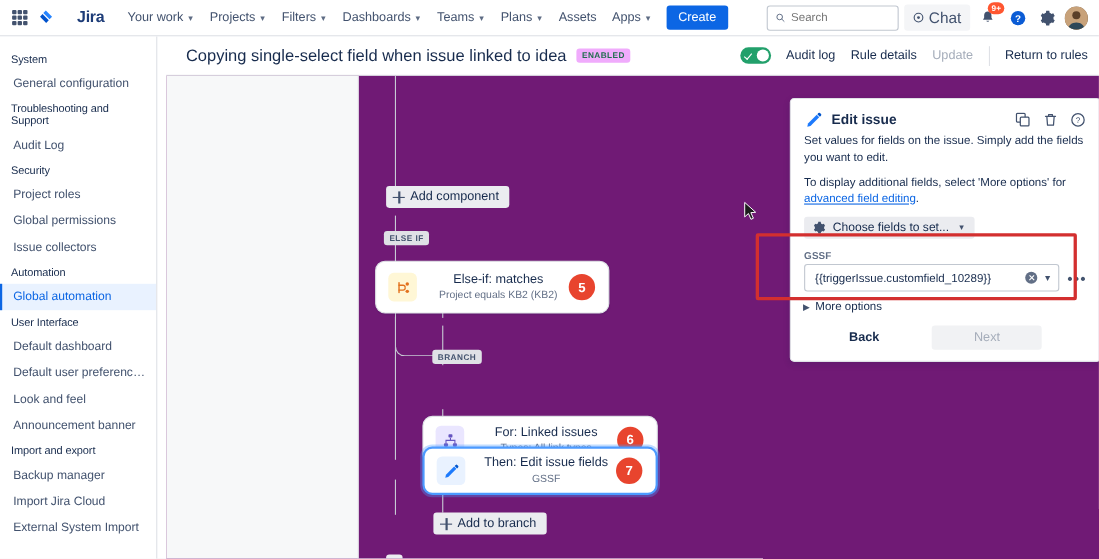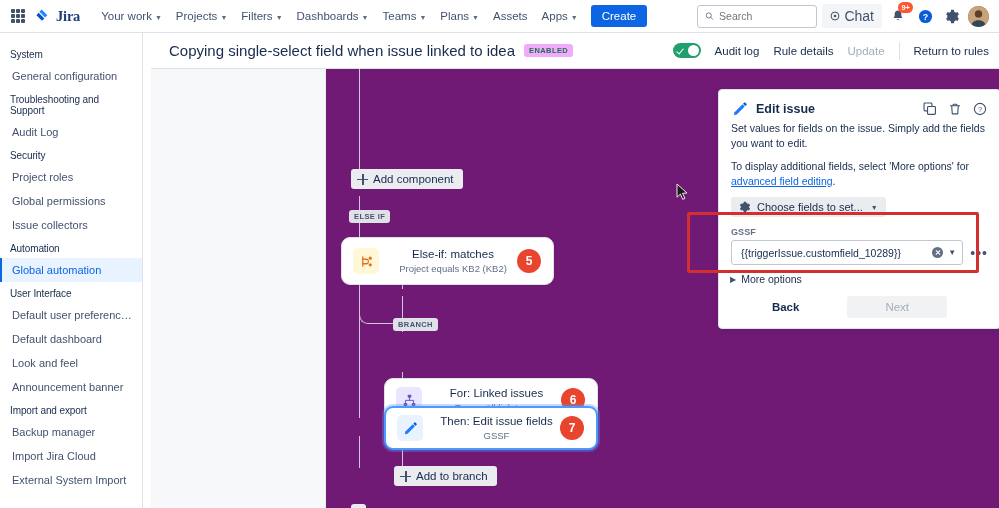--- a/index.html
+++ b/index.html
@@ -16,21 +16,21 @@
   .topnav {
     position: absolute; top: 0; left: 0; width: 999px; height: 33px;
     background: #fff; border-bottom: 1px solid #dfe1e6;
     display: flex; align-items: center; padding: 0 10px; gap: 0;
     z-index: 40;
   }
   .grid-icon { width: 16px; height: 16px; margin-right: 8px; display: grid;
     grid-template-columns: repeat(3,1fr); grid-template-rows: repeat(3,1fr);
     gap: 1.5px; padding: 1px; cursor: pointer; }
   .grid-icon i { background: #42526e; border-radius: 1px; display: block; }
-  .jira-logo { display: flex; gap: 6px; margin-right: 14px; cursor: pointer; font-family: Liberation Serif, serif; }
+  .jira-logo { display: flex; gap: 20px; margin-right: 14px; cursor: pointer; }
   .jira-mark { width: 16px; height: 16px; position: relative; }
   .jira-word { font-size: 14.5px; font-weight: 700; color: #1d3c78; letter-spacing: -0.2px; }
   .navitem {
     font-size: 11.5px; color: #42526e; padding: 5px 7px; border-radius: 3px;
     display: flex; align-items: center; gap: 3px; cursor: pointer; white-space: nowrap;
   }
   .caret { font-size: 7px; color: #5e6c84; transform: translateY(1px); }
   .create-btn {
     background: #0c66e4; color: #fff; font-size: 11.5px; font-weight: 500;
     padding: 5px 11px; border-radius: 3px; border: none; cursor: pointer; margin-left: 6px;
@@ -367,22 +367,22 @@
       <div class="side-link">Project roles</div>
       <div class="side-link">Global permissions</div>
       <div class="side-link">Issue collectors</div>
     </div>
     <div>
       <div class="side-head">Automation</div>
       <div class="side-link active">Global automation</div>
     </div>
     <div>
       <div class="side-head">User Interface</div>
+      <div class="side-link">Default dashboard</div>
       <div class="side-link">Default user preferences</div>
-      <div class="side-link">Default dashboard</div>
       <div class="side-link">Look and feel</div>
       <div class="side-link">Announcement banner</div>
     </div>
     <div>
       <div class="side-head">Import and export</div>
       <div class="side-link">Backup manager</div>
       <div class="side-link">Import Jira Cloud</div>
       <div class="side-link">External System Import</div>
     </div>
   </div>

